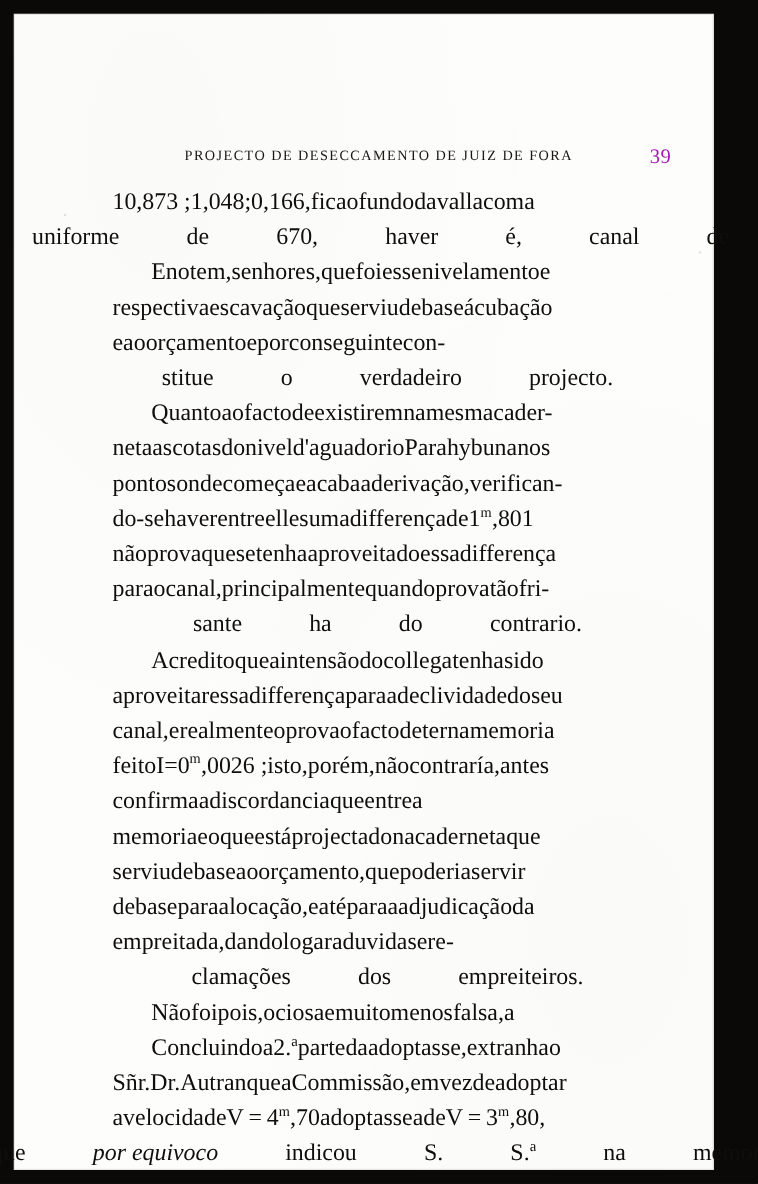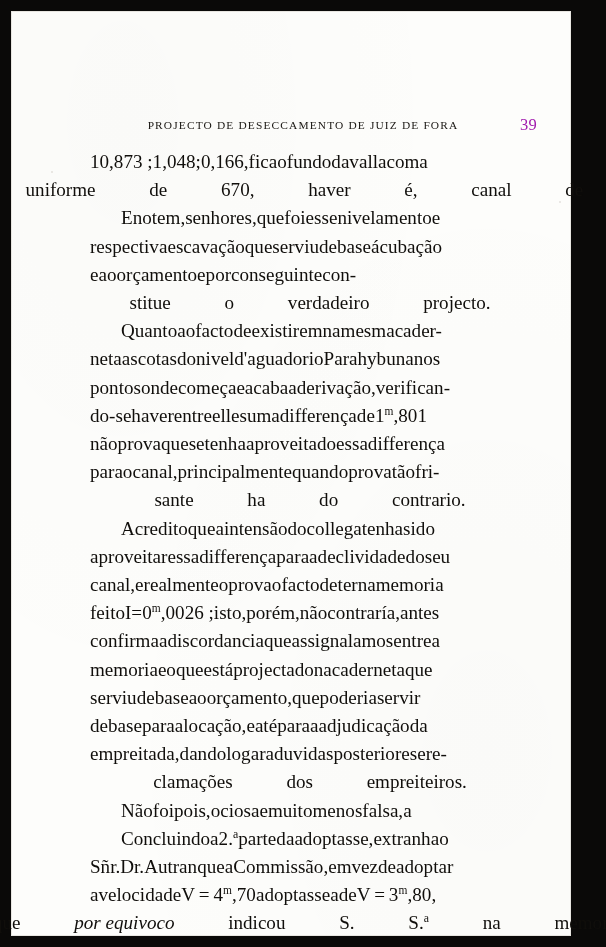--- a/index.html
+++ b/index.html
@@ -337,21 +337,20 @@
               <span class="w">porém,</span>
               <span class="w">não</span>
               <span class="w">contraría,</span>
               <span class="w">antes</span>
           </div>
           <div class="jline">
             <span class="w">confirma</span>
               <span class="w">a</span>
               <span class="w">discordancia</span>
               <span class="w">que</span>
-              <span class="w">assignalamos</span>
               <span class="w">entre</span>
               <span class="w">a</span>
           </div>
           <div class="jline">
             <span class="w">memoria</span>
               <span class="w">e</span>
               <span class="w">o</span>
               <span class="w">que</span>
               <span class="w">está</span>
               <span class="w">projectado</span>
@@ -381,21 +380,20 @@
               <span class="w">a</span>
               <span class="w">adjudicação</span>
               <span class="w">da</span>
           </div>
           <div class="jline">
             <span class="w">empreitada,</span>
               <span class="w">dando</span>
               <span class="w">logar</span>
               <span class="w">a</span>
               <span class="w">duvidas</span>
-              <span class="w">posteriores</span>
               <span class="w">e</span>
               <span class="w">re-</span>
           </div>
           <div class="jline last">
             <span class="w">clamações</span>
               <span class="w">dos</span>
               <span class="w">empreiteiros.</span>
           </div>
         </div>
 

